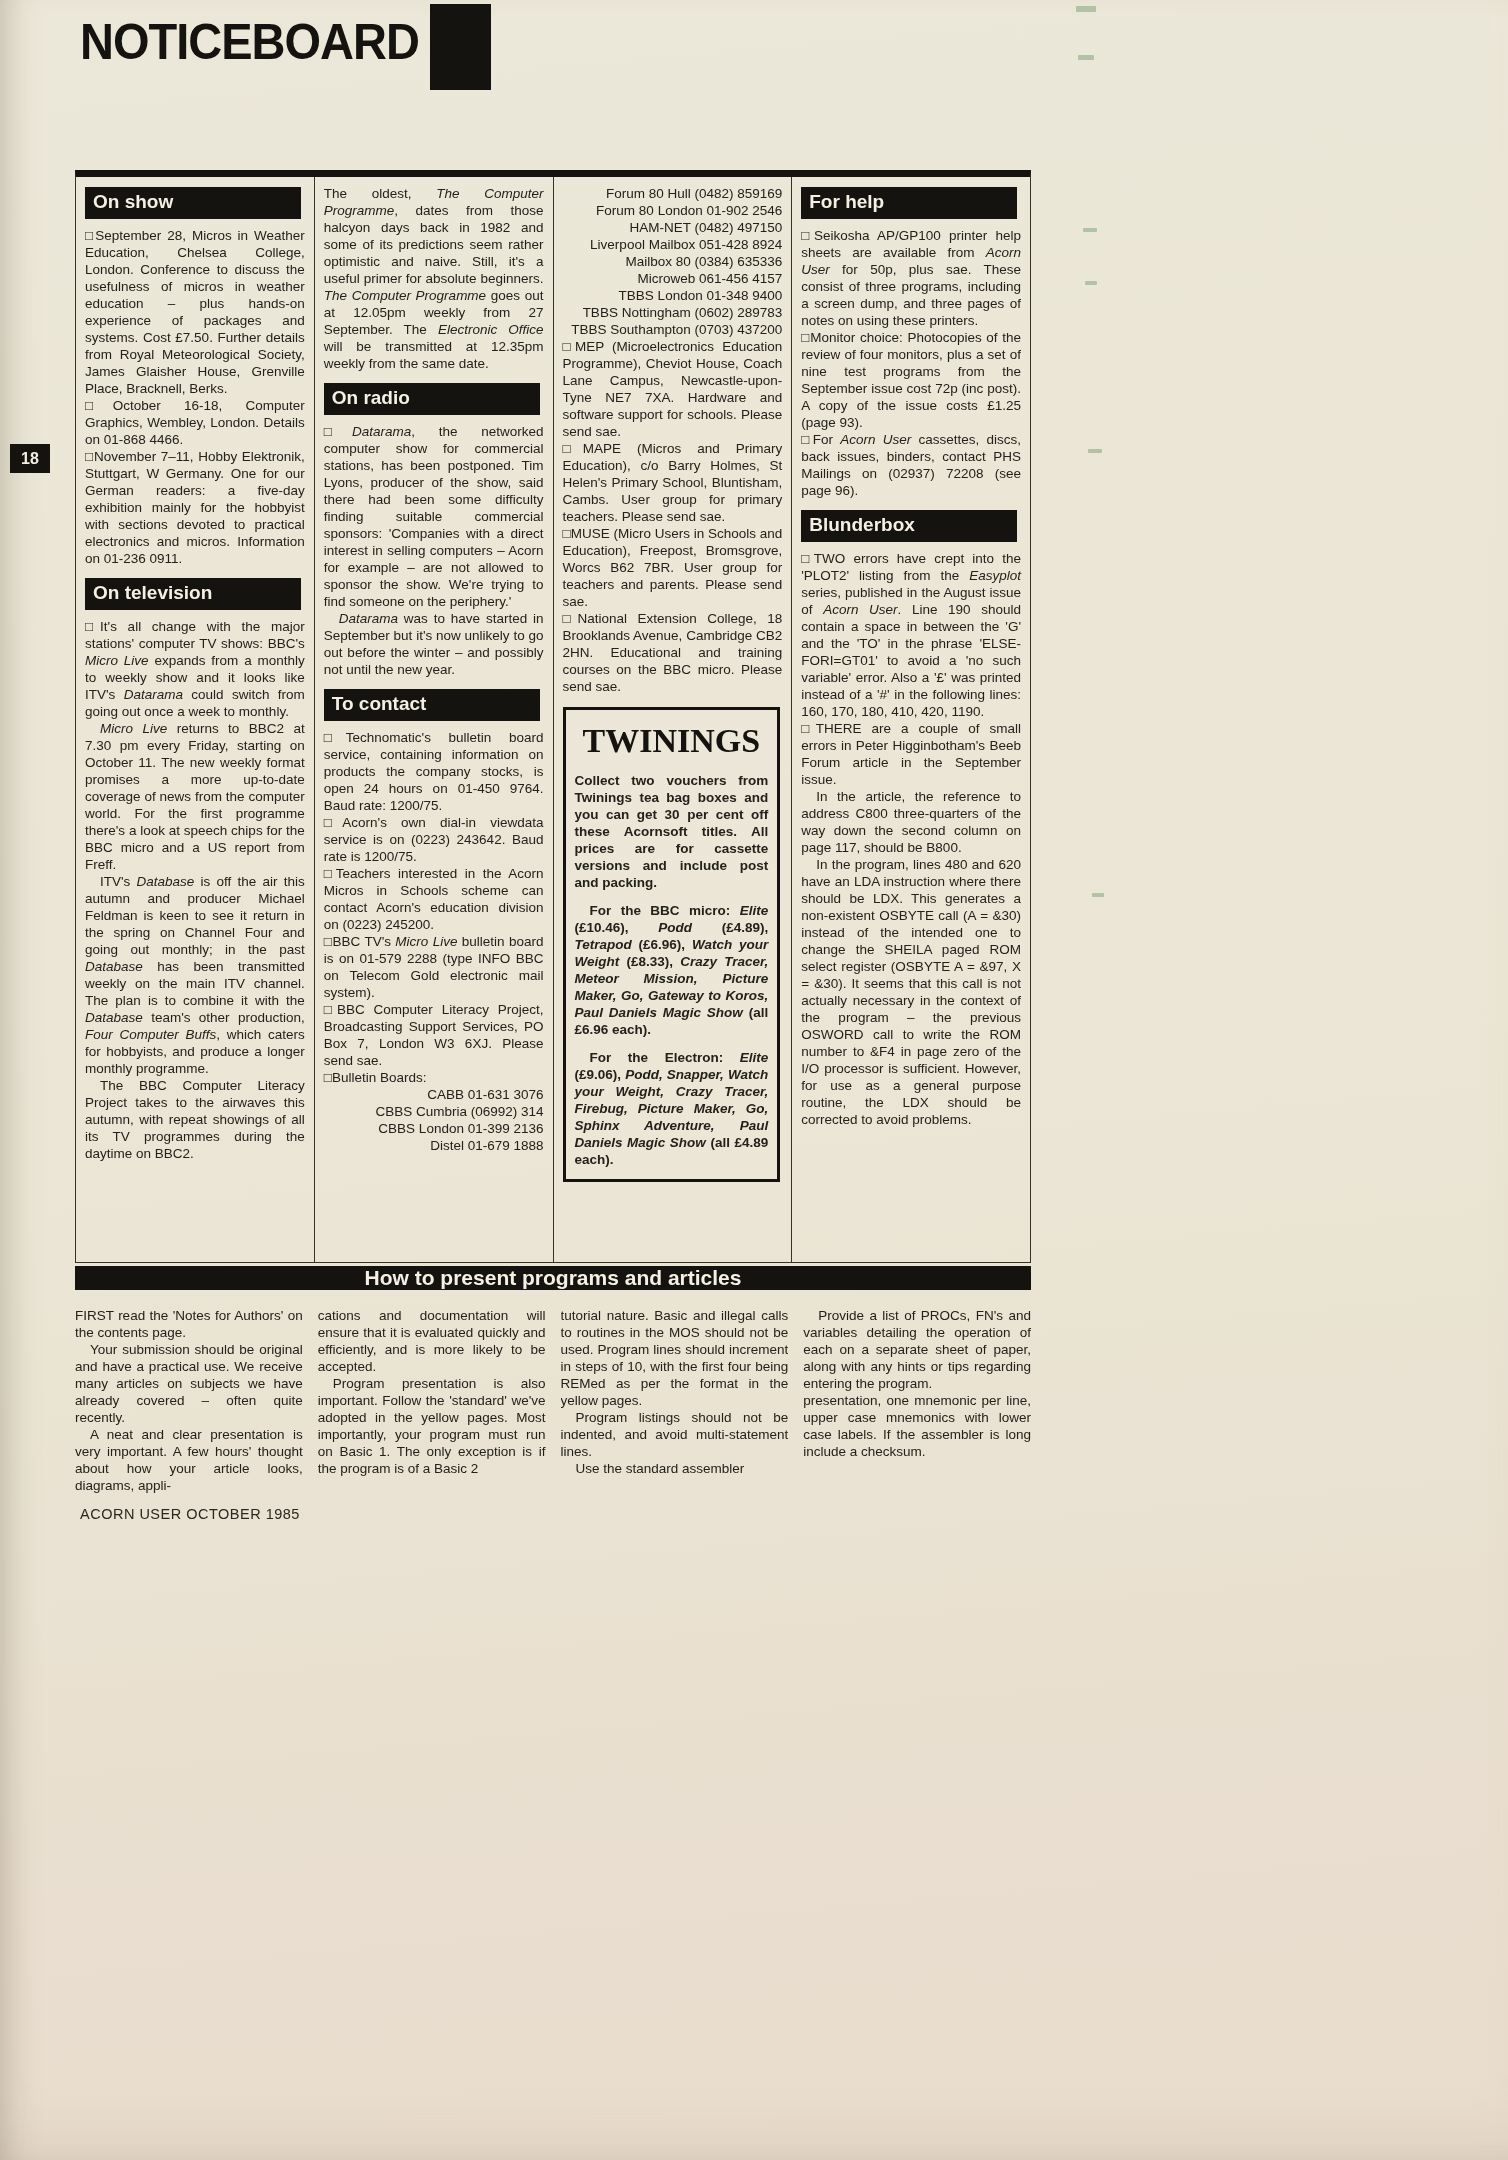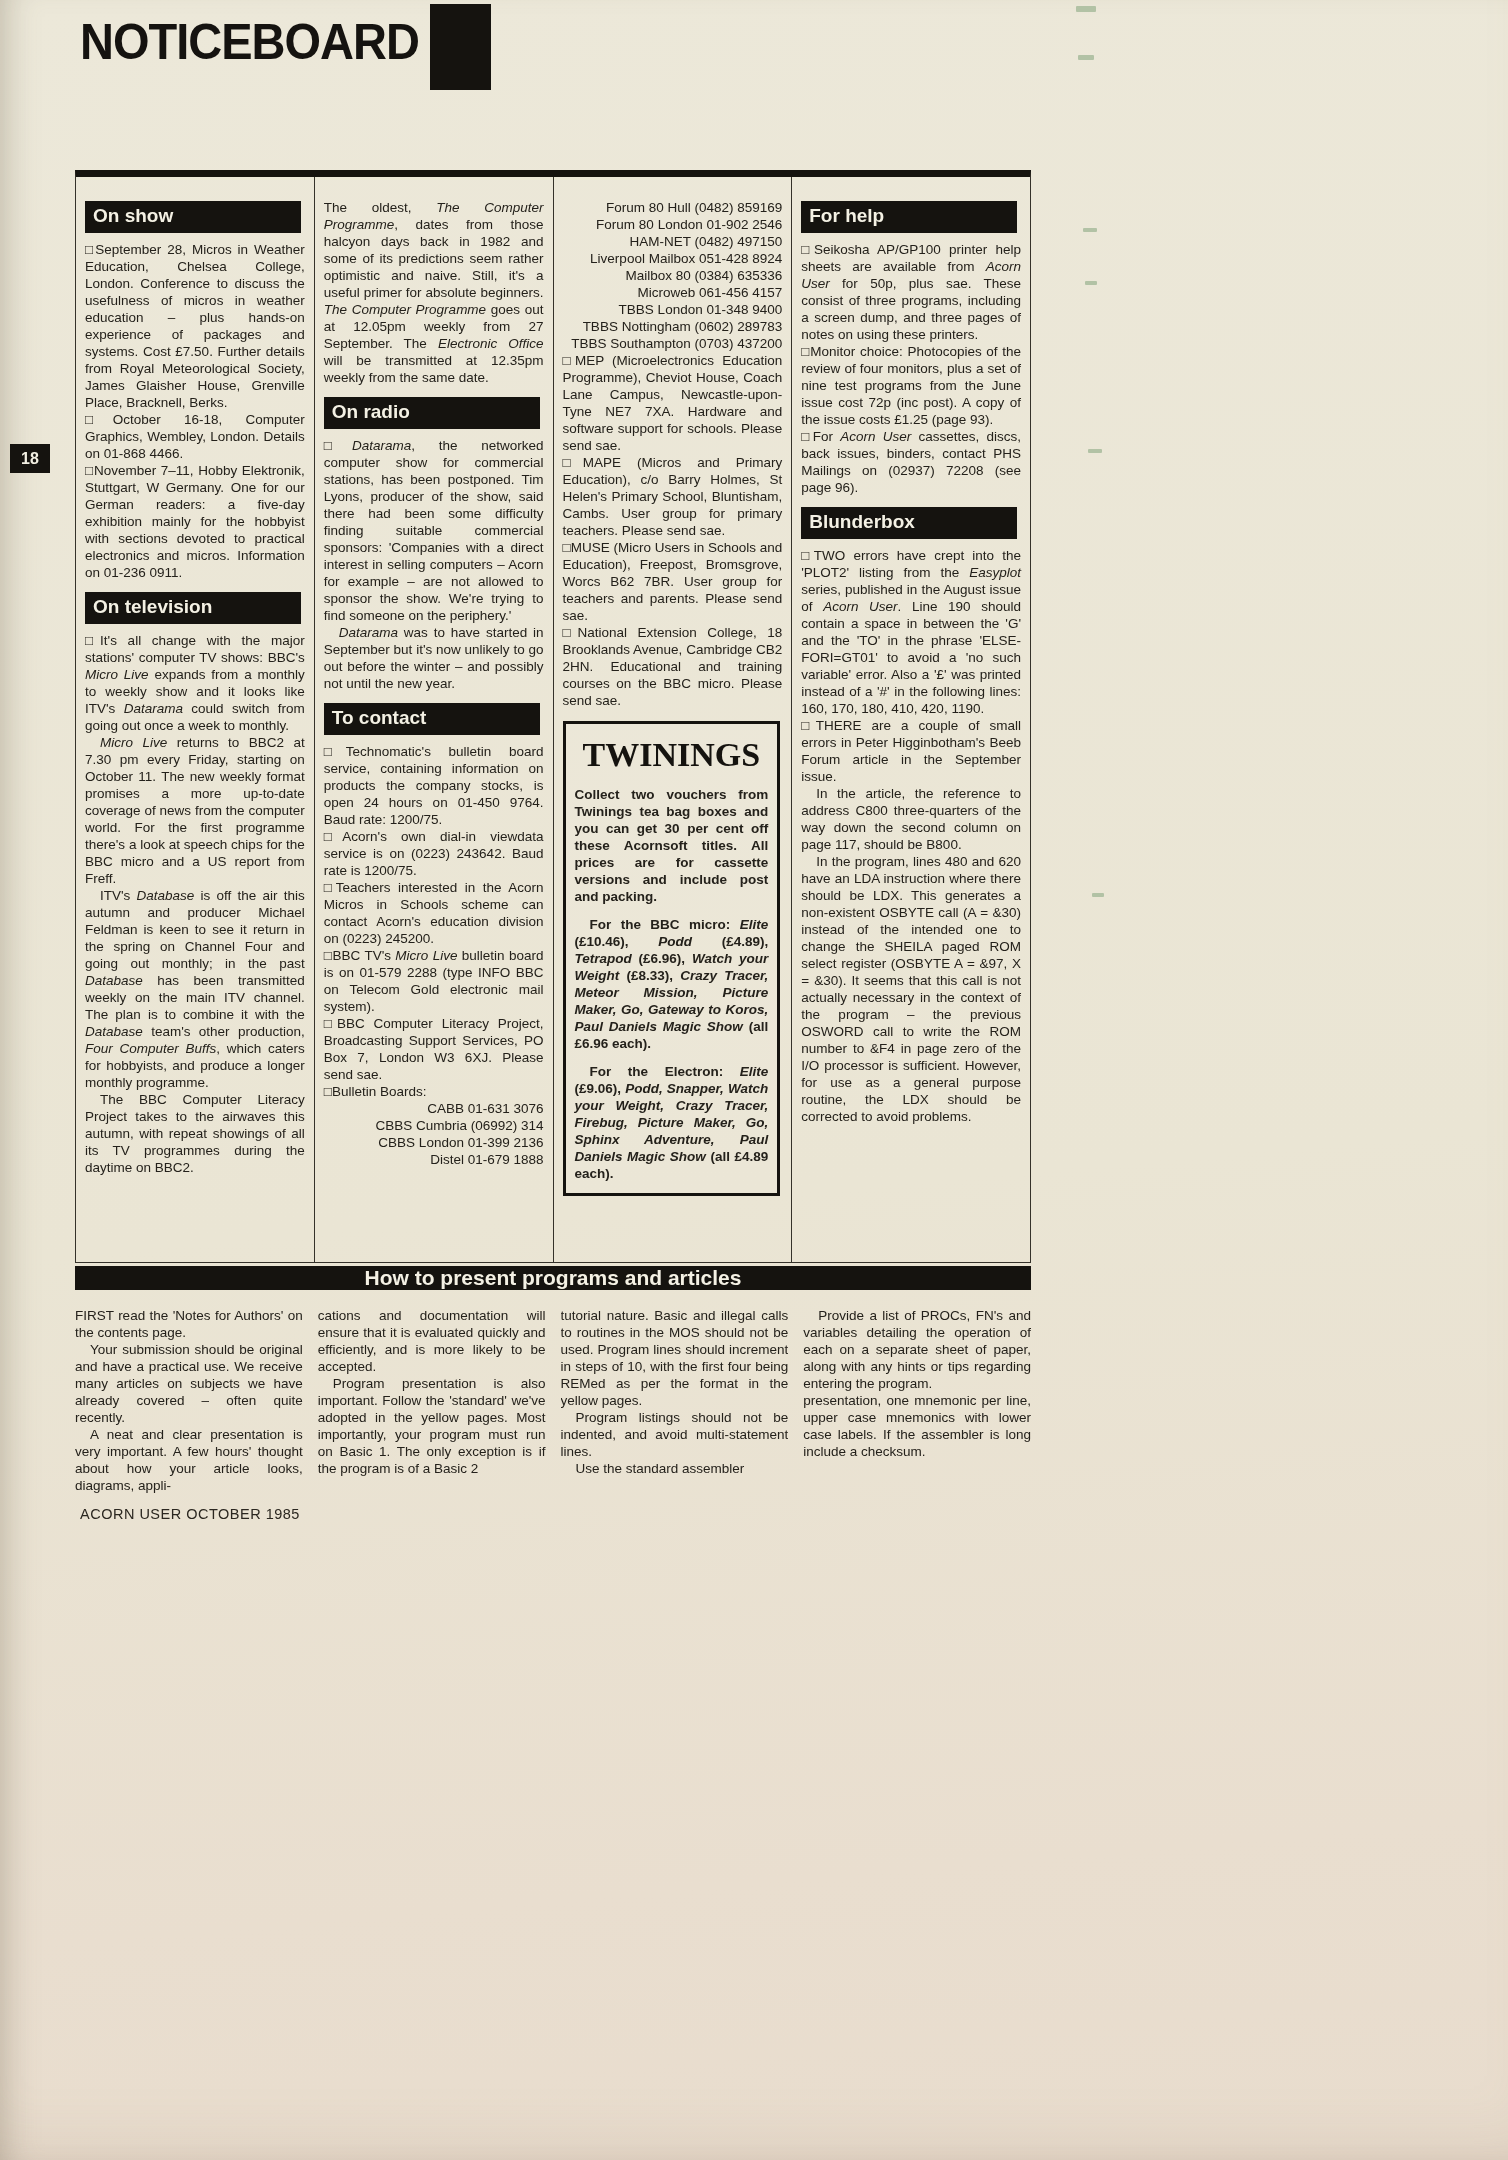--- a/index.html
+++ b/index.html
@@ -17,21 +17,21 @@
   .masthead-block{position:absolute;left:430px;top:4px;width:61px;height:86px;background:#15130f;}
   .page-num{
     position:absolute;left:10px;top:444px;width:40px;height:29px;background:#15130f;color:#f2efe2;
     font-size:16px;font-weight:bold;display:flex;align-items:center;justify-content:center;
   }
   .main-frame{
     position:absolute;left:75px;top:170px;width:956px;height:1093px;box-sizing:border-box;
     border-top:7px solid #15130f;border-left:1px solid #35322a;border-right:1px solid #35322a;border-bottom:1px solid #35322a;
     display:flex;
   }
-  .col{flex:1 1 0;padding:22px 9px 4px 9px;overflow:hidden;border-right:1px solid #35322a;min-width:0;}
+  .col{flex:1 1 0;padding:8px 9px 4px 9px;overflow:hidden;border-right:1px solid #35322a;min-width:0;}
   .col:last-child{border-right:none;}
   p{margin:0;}
   .para{font-size:13.5px;line-height:17px;text-align:justify;}
   .para.indent{text-indent:15px;}
   .line{font-size:13.5px;line-height:17px;text-align:right;}
   .it{font-style:italic;}
   .sec-header{
     background:#15130f;color:#f4f1e4;font-weight:bold;font-size:19px;
     padding:4px 8px 6px 8px;margin:11px 4px 8px 0;letter-spacing:0;
   }
@@ -107,21 +107,21 @@
         <div class="ad-box">
           <div class="ad-logo">TWININGS</div>
           <p class="para">Collect two vouchers from Twinings tea bag boxes and you can get 30 per cent off these Acornsoft titles. All prices are for cassette versions and include post and packing.</p>
           <p class="para indent">For the BBC micro: <span class="it">Elite</span> (£10.46), <span class="it">Podd</span> (£4.89), <span class="it">Tetrapod</span> (£6.96), <span class="it">Watch your Weight</span> (£8.33), <span class="it">Crazy Tracer, Meteor Mission, Picture Maker, Go, Gateway to Koros, Paul Daniels Magic Show</span> (all £6.96 each).</p>
           <p class="para indent">For the Electron: <span class="it">Elite</span> (£9.06), <span class="it">Podd, Snapper, Watch your Weight, Crazy Tracer, Firebug, Picture Maker, Go, Sphinx Adventure, Paul Daniels Magic Show</span> (all £4.89 each).</p>
         </div>
       </div>
     <div class="col">
         <div class="sec-header">For help</div>
         <p class="para">□Seikosha AP/GP100 printer help sheets are available from <span class="it">Acorn User</span> for 50p, plus sae. These consist of three programs, including a screen dump, and three pages of notes on using these printers.</p>
-        <p class="para">□Monitor choice: Photocopies of the review of four monitors, plus a set of nine test programs from the June issue cost 72p (inc post). A copy of the issue costs £1.25 (page 93).</p>
+        <p class="para">□Monitor choice: Photocopies of the review of four monitors, plus a set of nine test programs from the September issue cost 72p (inc post). A copy of the issue costs £1.25 (page 93).</p>
         <p class="para">□For <span class="it">Acorn User</span> cassettes, discs, back issues, binders, contact PHS Mailings on (02937) 72208 (see page 96).</p>
         <div class="sec-header">Blunderbox</div>
         <p class="para">□TWO errors have crept into the 'PLOT2' listing from the <span class="it">Easyplot</span> series, published in the August issue of <span class="it">Acorn User</span>. Line 190 should contain a space in between the 'G' and the 'TO' in the phrase 'ELSE-FORI=GT01' to avoid a 'no such variable' error. Also a '£' was printed instead of a '#' in the following lines: 160, 170, 180, 410, 420, 1190.</p>
         <p class="para">□THERE are a couple of small errors in Peter Higginbotham's Beeb Forum article in the September issue.</p>
         <p class="para indent">In the article, the reference to address C800 three-quarters of the way down the second column on page 117, should be B800.</p>
         <p class="para indent">In the program, lines 480 and 620 have an LDA instruction where there should be LDX. This generates a non-existent OSBYTE call (A = &amp;30) instead of the intended one to change the SHEILA paged ROM select register (OSBYTE A = &amp;97, X = &amp;30). It seems that this call is not actually necessary in the context of the program – the previous OSWORD call to write the ROM number to &amp;F4 in page zero of the I/O processor is sufficient. However, for use as a general purpose routine, the LDX should be corrected to avoid problems.</p>
       </div>
   </div>
 
   <div class="bottom-bar">

